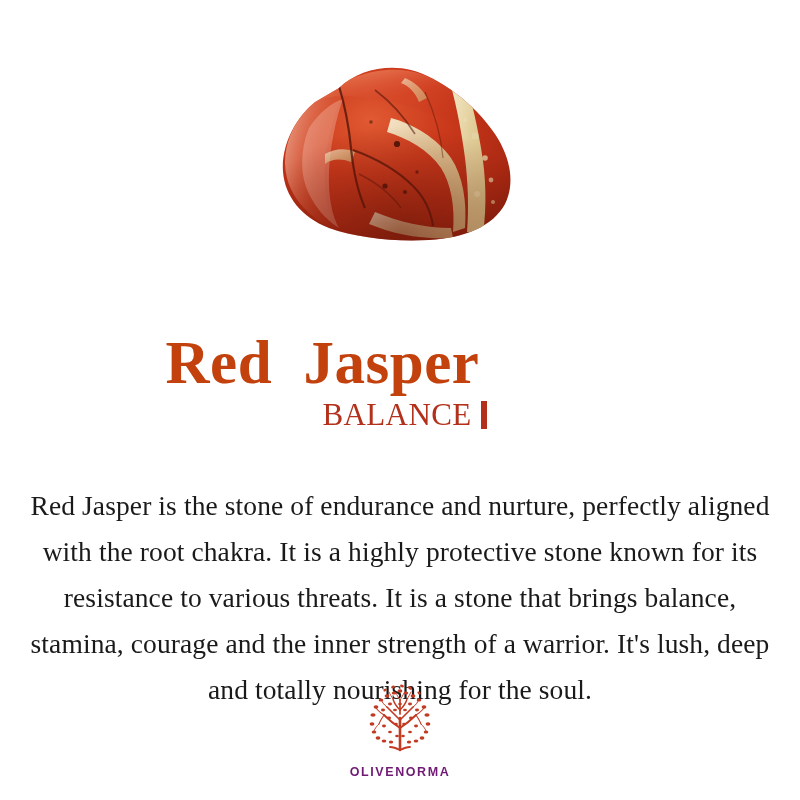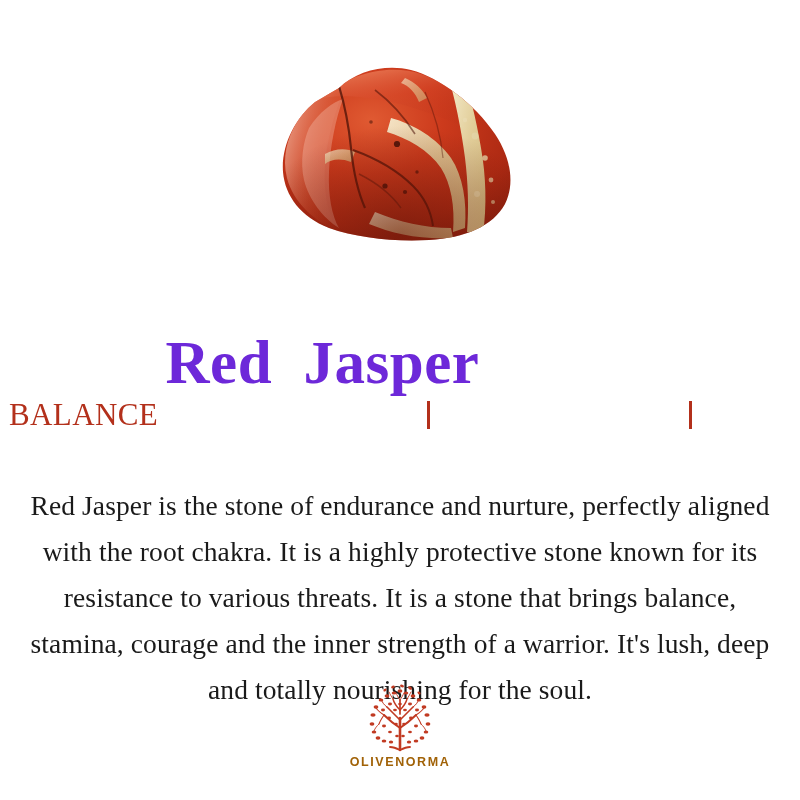--- a/index.html
+++ b/index.html
@@ -41,41 +41,41 @@
   .title {
     position: absolute;
     left: 0;
     top: 288px;
     width: 645px;
     text-align: center;
     font-family: "Liberation Serif", "DejaVu Serif", serif;
     font-size: 61px;
     font-weight: 700;
     line-height: 1.1;
-    color: #6d28d9;
+    color: #c2410c;
     letter-spacing: 0.5px;
     white-space: pre;
   }
 
   
   .subtitle {
     position: absolute;
     left: 0;
     top: 396px;
-    width: 692px;
+    width: 800px;
     text-align: center;
     font-family: "Liberation Serif", "DejaVu Serif", serif;
     font-size: 31px;
     font-weight: 400;
     line-height: 1.2;
     color: #B3301B;
     letter-spacing: 0.4px;
     display: flex;
     align-items: center;
-    justify-content: space-between;
+    justify-content: center;
     gap: 0px;
   }
   .subtitle .kw {
     display: inline-block;
     padding: 0 9px;
   }
   .subtitle .divider {
     display: inline-block;
     width: 3px;
     height: 28px;
@@ -106,26 +106,26 @@
     top: 684px;
     width: 800px;
     display: flex;
     flex-direction: column;
     align-items: center;
   }
   .logo-tree {
     display: block;
   }
   .logo-word {
-    margin-top: 2px;
+    margin-top: 12px;
     font-family: "Liberation Sans", "DejaVu Sans", sans-serif;
     font-size: 12.5px;
     font-weight: 700;
     letter-spacing: 1.6px;
-    color: #a16207;
+    color: #701a75;
     line-height: 1;
   }
 </style>
 </head>
 <body>
 
 <div class="card">
 
   <div class="stone-wrap">
     <svg class="stone-svg" width="242" height="182" viewBox="0 0 242 182" aria-hidden="true">

